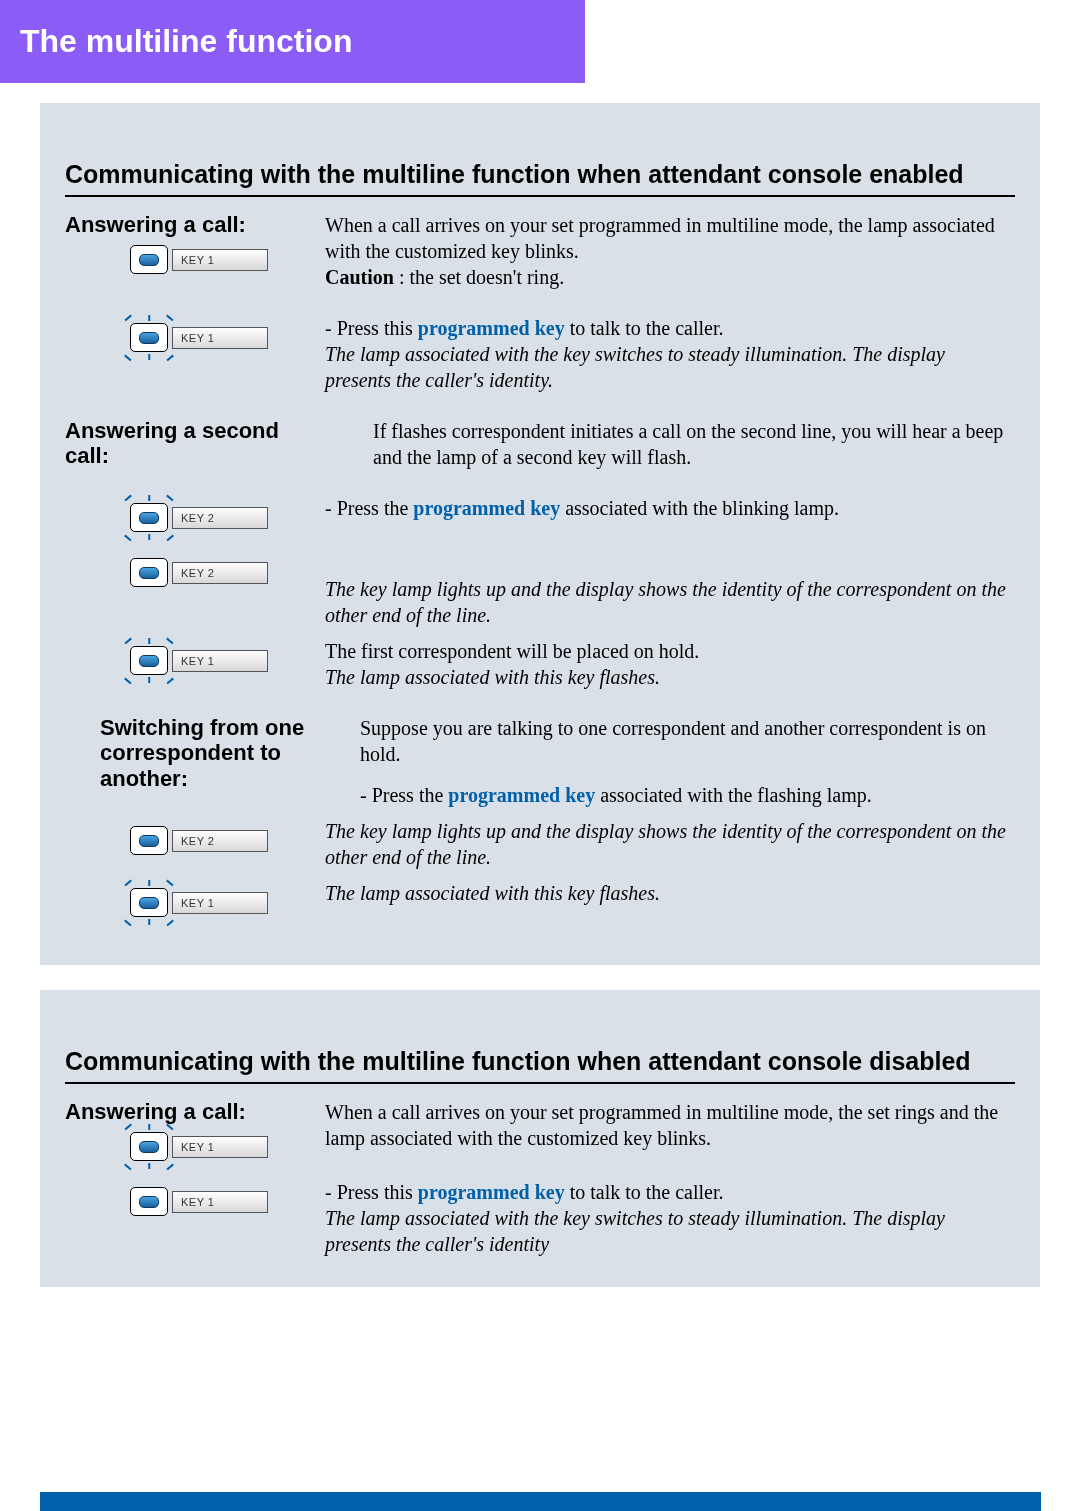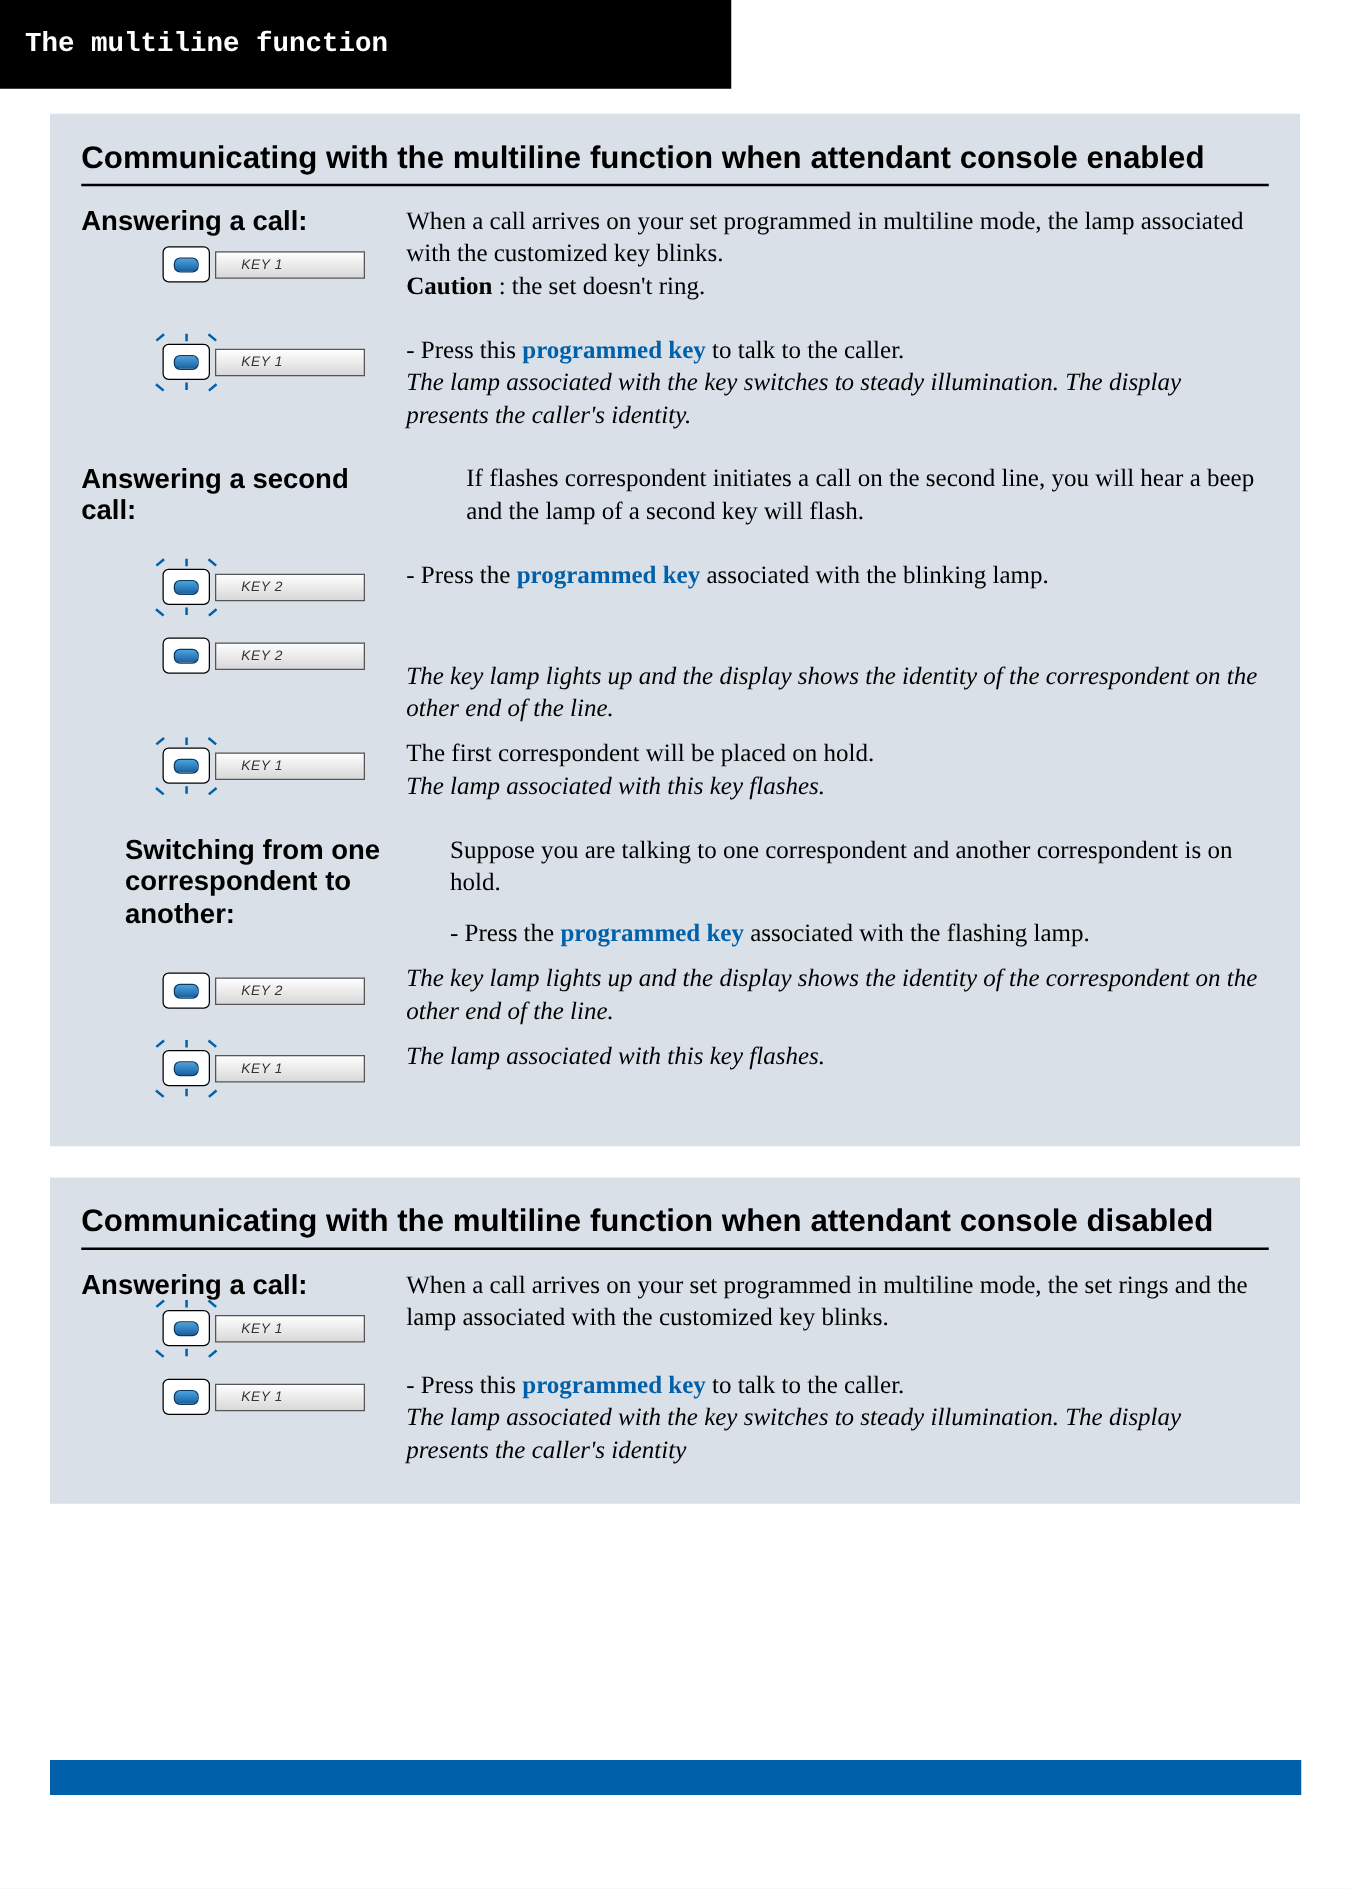--- a/index.html
+++ b/index.html
@@ -7,42 +7,42 @@
     padding: 0;
     font-family: Arial, Helvetica, sans-serif;
     background: #fff;
     width: 1080px;
   }
   .page {
     padding: 0 40px 40px 40px;
     box-sizing: border-box;
   }
   .header-bar {
-    background: #000000;
+    background: #8b5cf6;
     color: #fff;
     padding: 23px 20px 23px 20px;
-    font-size: 22px;
+    font-size: 32px;
     font-weight: bold;
     width: 545px;
     margin-bottom: 20px;
-    font-family: Liberation Mono, monospace;
   }
   .content-block {
     background: #d9e0e7;
     padding: 20px 25px 30px 25px;
     margin: 0 0 25px 0;
   }
   .section-title {
     font-size: 25px;
     font-weight: bold;
     color: #000;
     border-bottom: 2px solid #000;
     padding-bottom: 6px;
     margin-bottom: 15px;
     line-height: 1.2;
+    margin-top: 36px;
   }
   .row {
     display: flex;
     align-items: flex-start;
     margin-bottom: 10px;
   }
   .left-col {
     width: 260px;
     flex-shrink: 0;
   }
@@ -99,27 +99,26 @@
   .flash-rays .tl { top: 0; left: 0; transform: rotate(-40deg); }
   .flash-rays .bl { bottom: 0; left: 0; transform: rotate(40deg); }
   .flash-rays .tr { top: 0; right: 0; transform: rotate(40deg); }
   .flash-rays .br { bottom: 0; right: 0; transform: rotate(-40deg); }
   .flash-rays .t  { top: -2px; left: 50%; width: 1.5px; height: 6px; transform: translateX(-50%); }
   .flash-rays .b  { bottom: -2px; left: 50%; width: 1.5px; height: 6px; transform: translateX(-50%); }
 
   .key-label-box {
     border: 1px solid #555;
     background: linear-gradient(#fefefe,#d8d8d8);
-    padding: 4px 20px;
+    padding: 4px 8px;
     font-family: Arial, Helvetica, sans-serif;
     font-size: 11px;
     letter-spacing: 0.5px;
     color: #333;
     min-width: 78px;
-    font-style: italic;
   }
   .highlight {
     color: #0060a9;
     font-weight: bold;
   }
   .caution {
     font-weight: bold;
   }
   .italic {
     font-style: italic;

